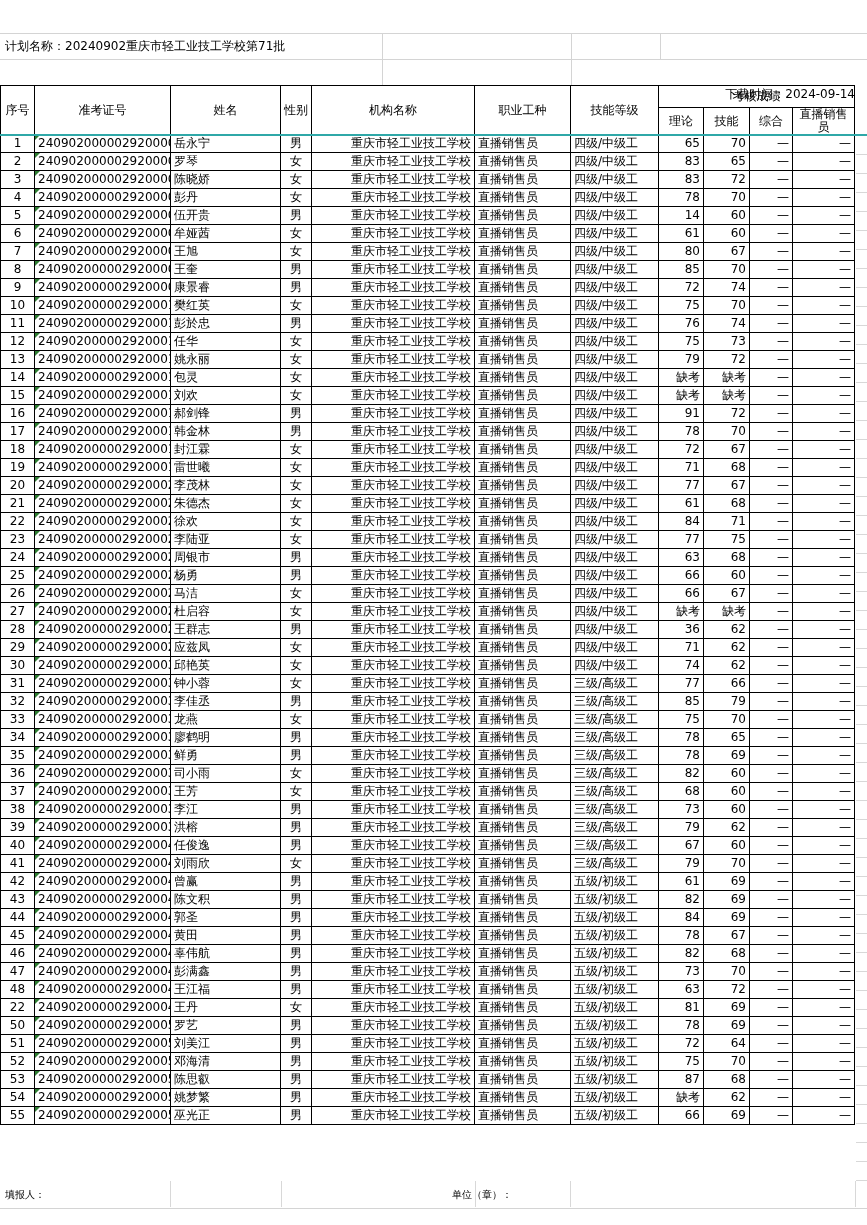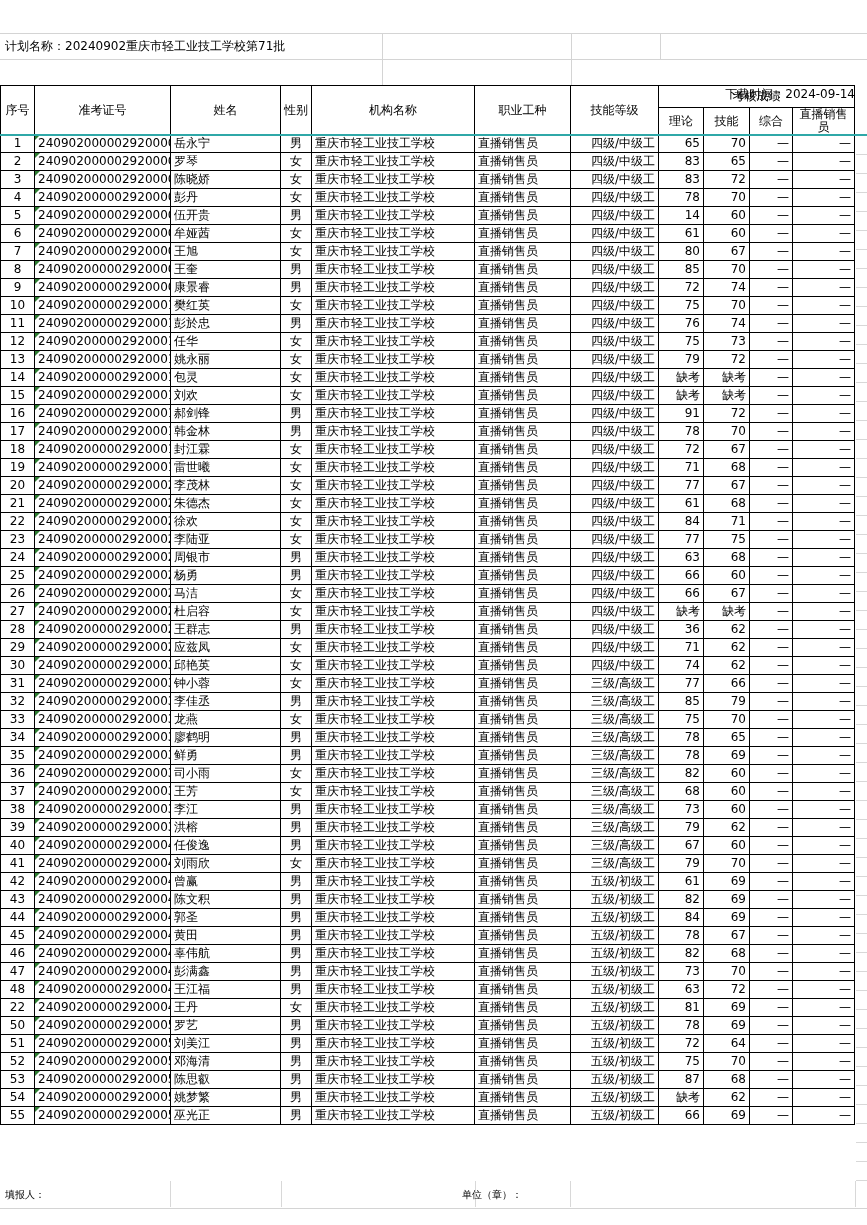--- a/index.html
+++ b/index.html
@@ -31,33 +31,33 @@
   tr.hdr2 th{height:26px;line-height:13px;margin-left:44px;}
   table.roster tbody td{height:17px;line-height:17px;}
   td.c-seq{text-align:center;}
   td.c-ticket{text-align:center;}
   td.c-ticket::before{
     content:"";position:absolute;left:0;top:0;width:0;height:0;
     border-top:5px solid var(--flag-green,#2e7d32);border-right:5px solid transparent;
   }
   td.c-name{text-align:left;}
   td.c-gender{text-align:center;}
-  td.c-org{text-align:left;margin-left:20px;}
+  td.c-org{text-align:right;margin-left:20px;}
   td.c-occ{text-align:left;}
-  td.c-level{text-align:right;}
+  td.c-level{text-align:left;}
   td.c-score{text-align:right;}
   .freeze-line{position:absolute;left:0;top:134px;width:867px;height:2px;background:var(--freeze-teal,#2fa8a8);z-index:5;}
   .gutter{
     position:absolute;left:856px;top:117px;width:11px;height:1064px;
     background:repeating-linear-gradient(to bottom,transparent 0 18px,#d8d8d8 18px 19px);
   }
   .footer{position:absolute;left:0;top:1181px;width:867px;height:27px;font-size:10px;}
   .footer .seg{position:absolute;top:0;height:26px;border-right:1px solid #d8d8d8;}
   .footer .f-label{position:absolute;left:5px;top:0;line-height:27px;}
-  .footer .f-unit{position:absolute;left:462px;top:0;line-height:27px;text-align:center;}
+  .footer .f-unit{position:absolute;left:452px;top:0;line-height:27px;text-align:center;}
 </style>
 </head>
 <body>
 
 <div class="page">
 
 
   <div class="hline" style="top:33px"></div>
   <div class="hline" style="top:59px"></div>
 

